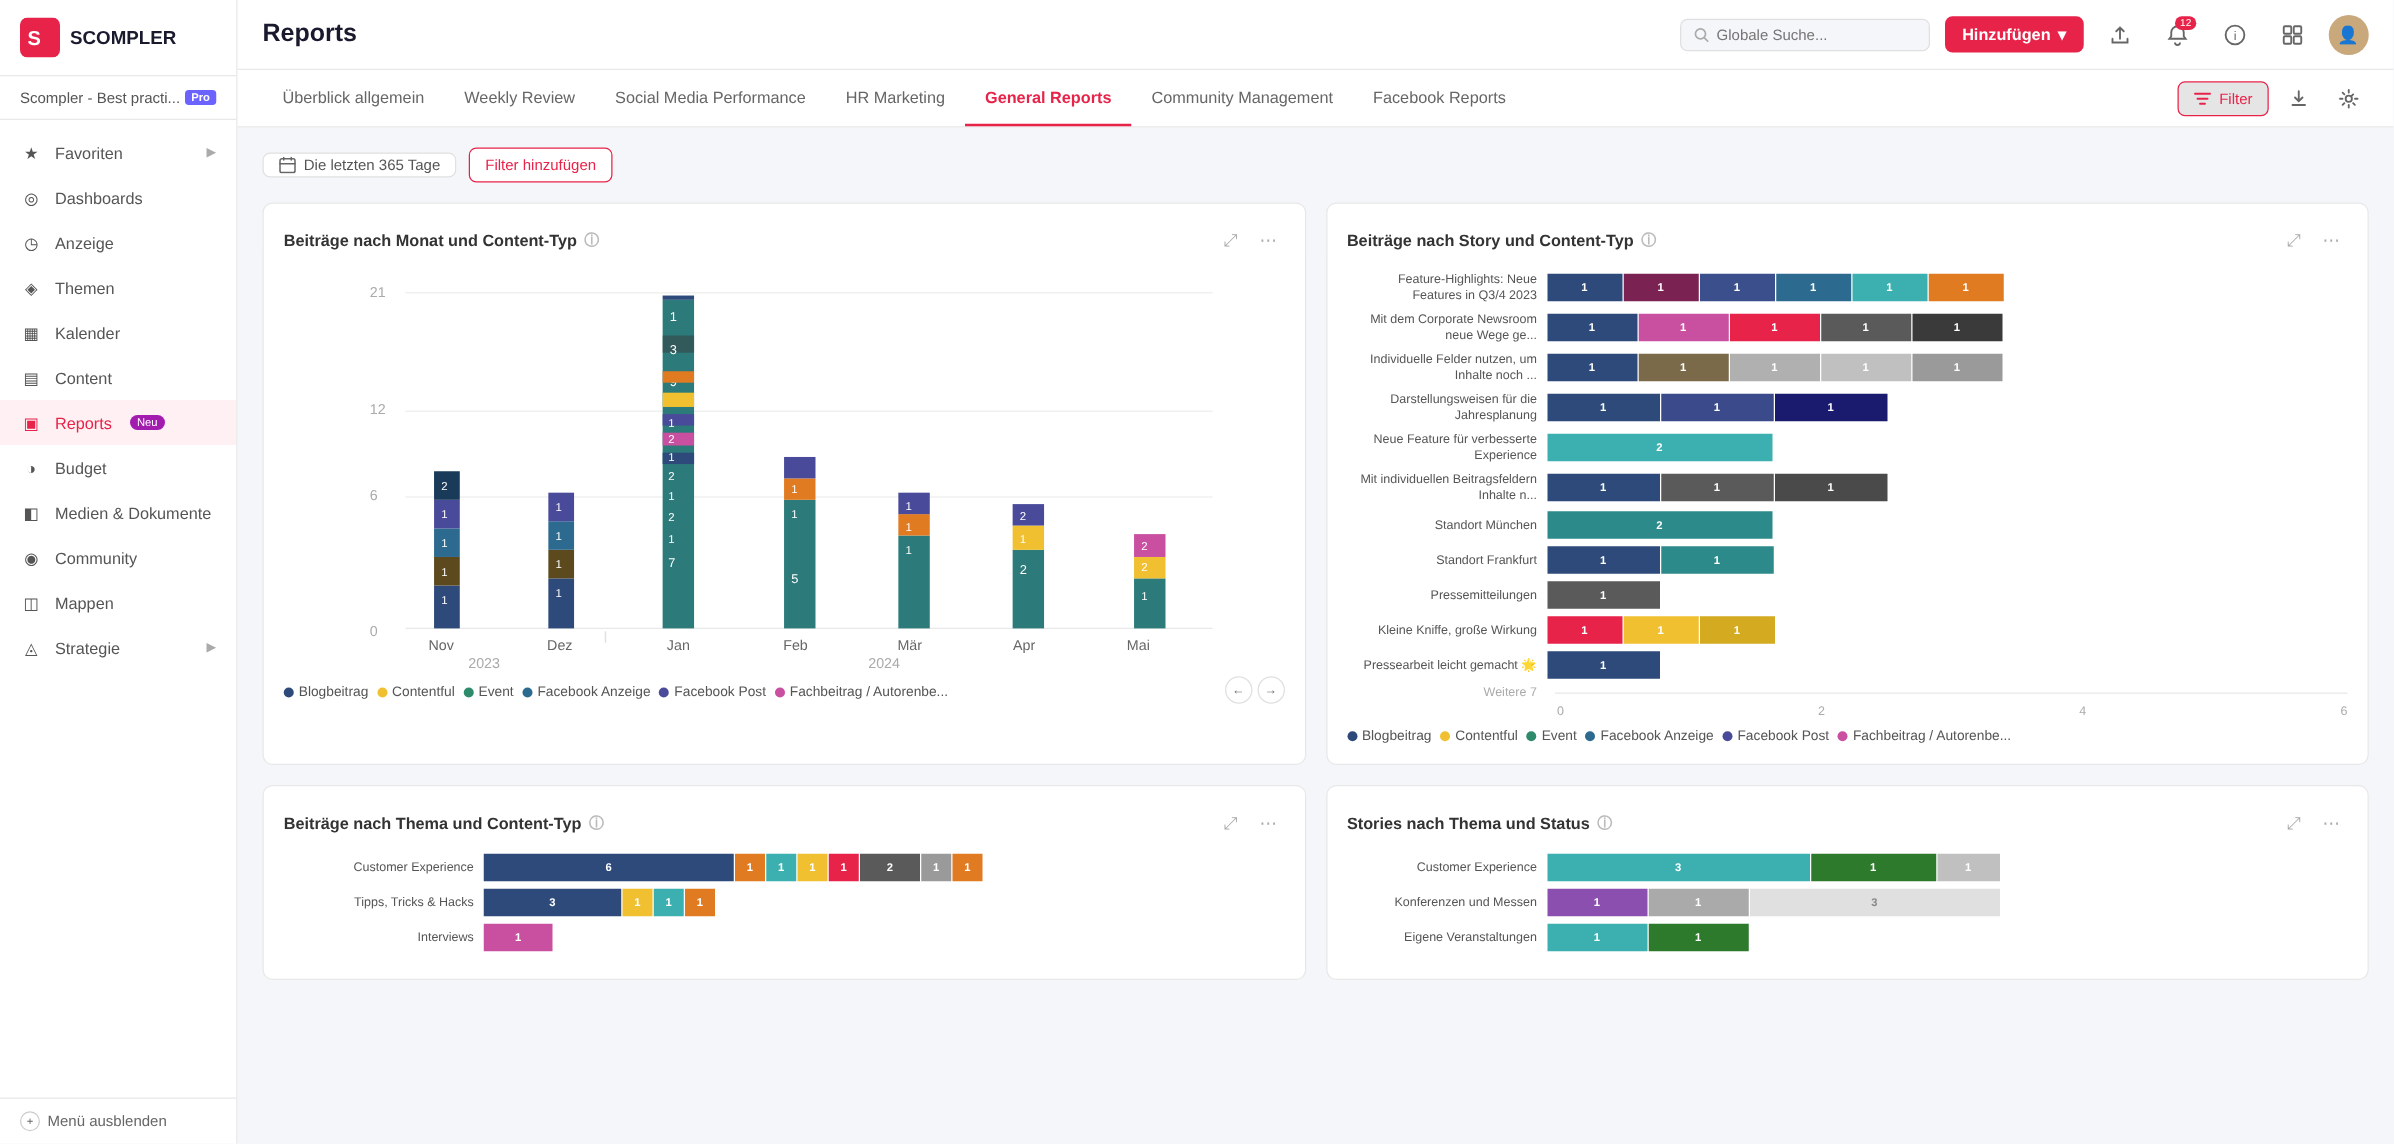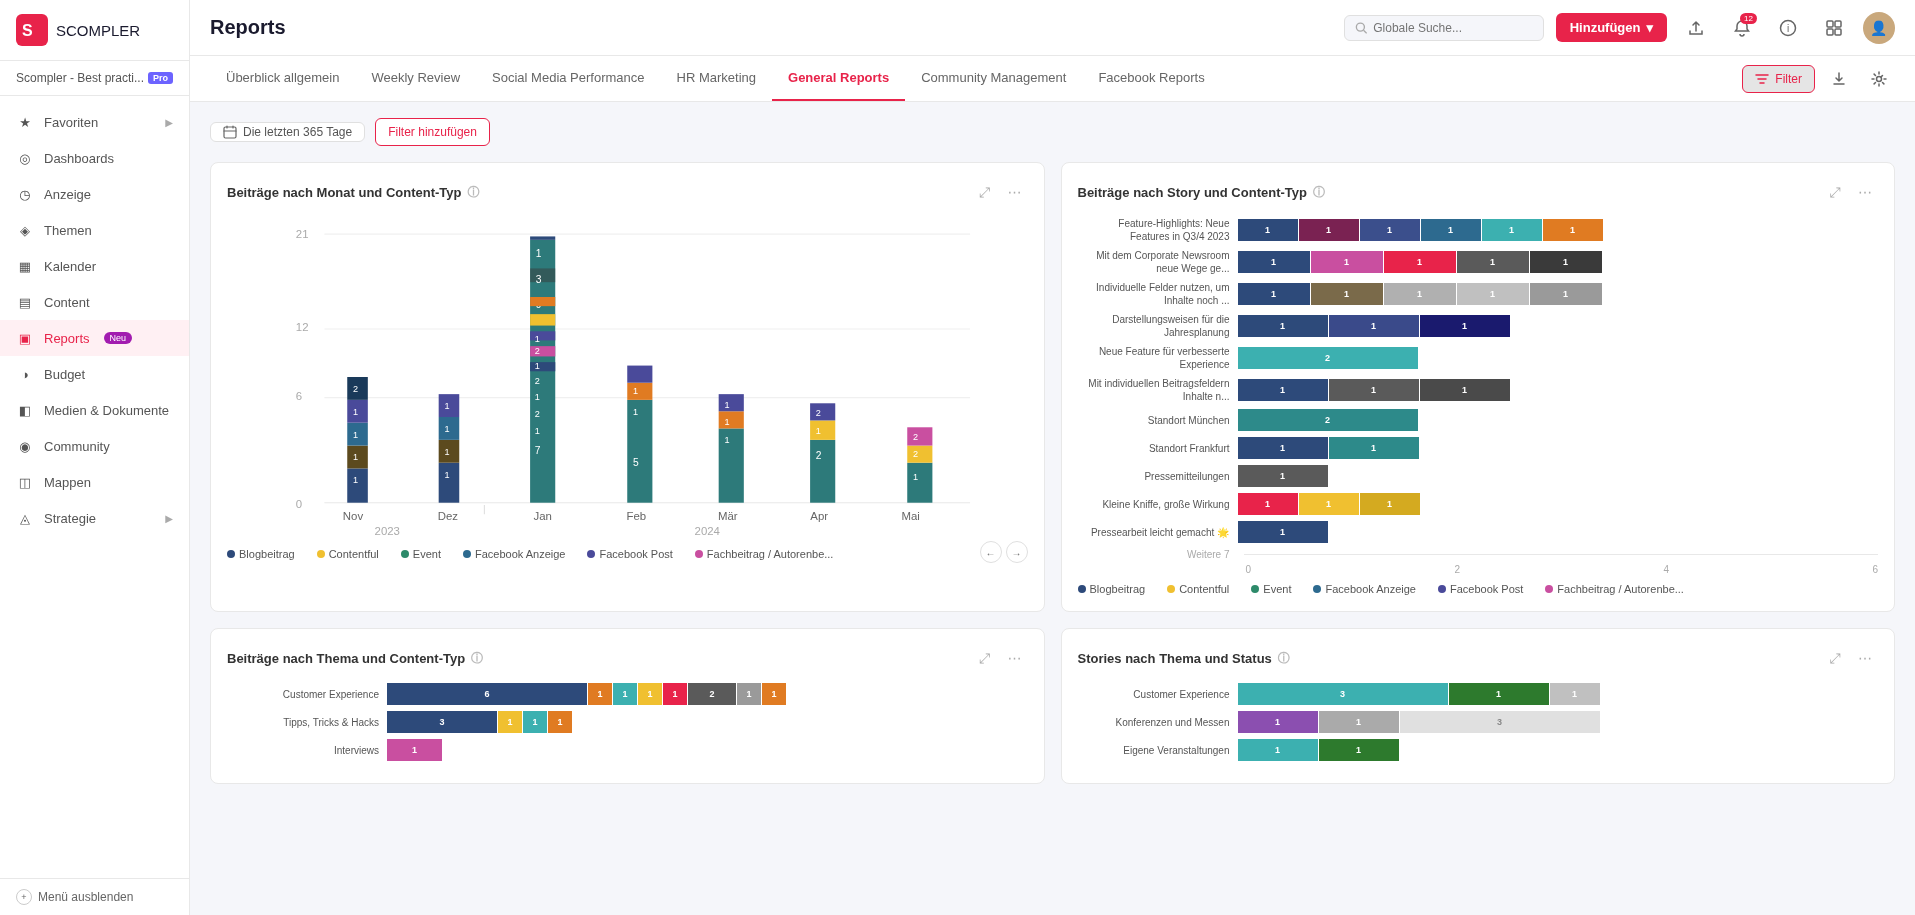--- a/index.html
+++ b/index.html
@@ -2,21 +2,21 @@
 <html><head>
   <meta charset="utf-8">
   <style>
     * { box-sizing: border-box; margin: 0; padding: 0; }
     body { font-family: -apple-system, BlinkMacSystemFont, 'Segoe UI', sans-serif; font-size: 13px; background: #f5f6fa; color: #333; display: flex; height: 915px; overflow: hidden; }
 
     
     .sidebar { width: 190px; background: #fff; border-right: 1px solid #e8e8e8; display: flex; flex-direction: column; flex-shrink: 0; }
     .sidebar-logo { display: flex; align-items: center; gap: 8px; padding: 14px 16px; border-bottom: 1px solid #e8e8e8; }
     .logo-icon { width: 32px; height: 32px; }
-    .logo-text { font-weight: 400; font-size: 15px; color: #1a1a2e; }
+    .logo-text { font-weight: 700; font-size: 15px; color: #1a1a2e; }
     .sidebar-workspace { padding: 10px 16px; border-bottom: 1px solid #e8e8e8; display: flex; align-items: center; justify-content: space-between; }
     .workspace-name { font-size: 12px; color: #555; font-weight: 500; }
     .pro-badge { background: #6c63ff; color: #fff; font-size: 9px; padding: 1px 5px; border-radius: 3px; font-weight: 600; }
     .sidebar-nav { flex: 1; padding: 8px 0; overflow-y: auto; }
     .nav-item { display: flex; align-items: center; gap: 10px; padding: 9px 16px; cursor: pointer; border-radius: 0; color: #555; font-size: 13px; }
     .nav-item.active { color: #e8234a; background: #fff0f3; }
     .nav-item .nav-icon { width: 18px; height: 18px; display: flex; align-items: center; justify-content: center; flex-shrink: 0; }
     .nav-item .nav-arrow { margin-left: auto; font-size: 10px; color: #aaa; }
     .nav-item .badge { background: #a21caf; color: #fff; font-size: 9px; padding: 1px 6px; border-radius: 10px; margin-left: 4px; }
     .sidebar-footer { padding: 10px 16px; border-top: 1px solid #e8e8e8; display: flex; align-items: center; gap: 6px; cursor: pointer; color: #666; font-size: 12px; }
@@ -56,21 +56,21 @@
     .chart-card { background: #fff; border-radius: 8px; border: 1px solid #e8e8e8; padding: 16px; }
     .chart-header { display: flex; align-items: center; justify-content: space-between; margin-bottom: 12px; }
     .chart-title { font-size: 13px; font-weight: 600; color: #333; display: flex; align-items: center; gap: 6px; }
     .chart-actions { display: flex; align-items: center; gap: 4px; }
     .chart-action-btn { width: 26px; height: 26px; border: none; background: transparent; cursor: pointer; display: flex; align-items: center; justify-content: center; color: #aaa; font-size: 14px; }
 
     
     .bar-chart-container { height: 320px; position: relative; }
 
     
-    .legend { display: flex; flex-wrap: wrap; gap: 22px; margin-top: 8px; font-size: 11px; color: #555; text-align: center; }
+    .legend { display: flex; flex-wrap: wrap; gap: 7px; margin-top: 8px; font-size: 11px; color: #555; text-align: center; }
     .legend-item { display: flex; align-items: center; gap: 4px; }
     .legend-dot { width: 8px; height: 8px; border-radius: 50%; }
 
     
     .story-chart { margin-top: 4px; }
     .story-row { display: flex; align-items: center; margin-bottom: 6px; }
     .story-label { width: 160px; text-align: right; font-size: 10px; color: #555; padding-right: 8px; flex-shrink: 0; line-height: 1.3; }
     .story-bars { display: flex; flex: 1; height: 22px; gap: 1px; }
     .story-bar-segment { display: flex; align-items: center; justify-content: center; font-size: 9px; color: #fff; font-weight: 600; min-width: 22px; }
 

